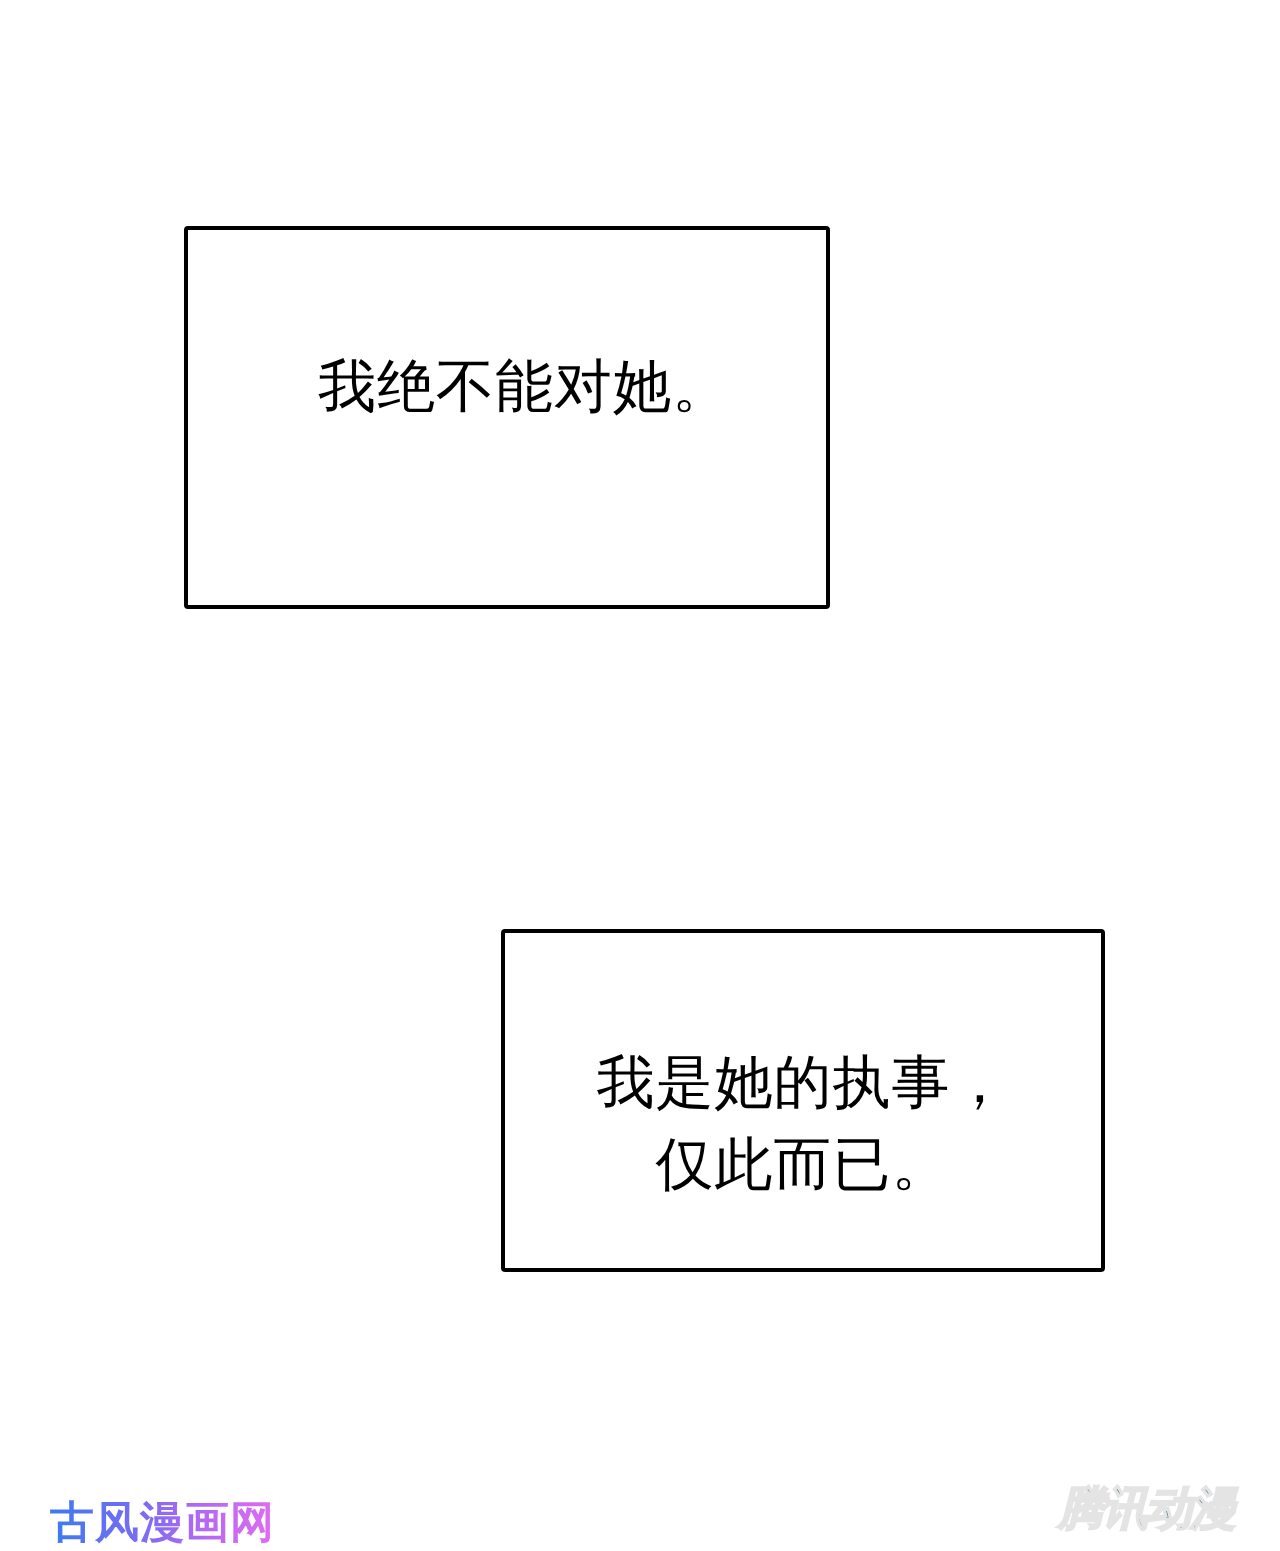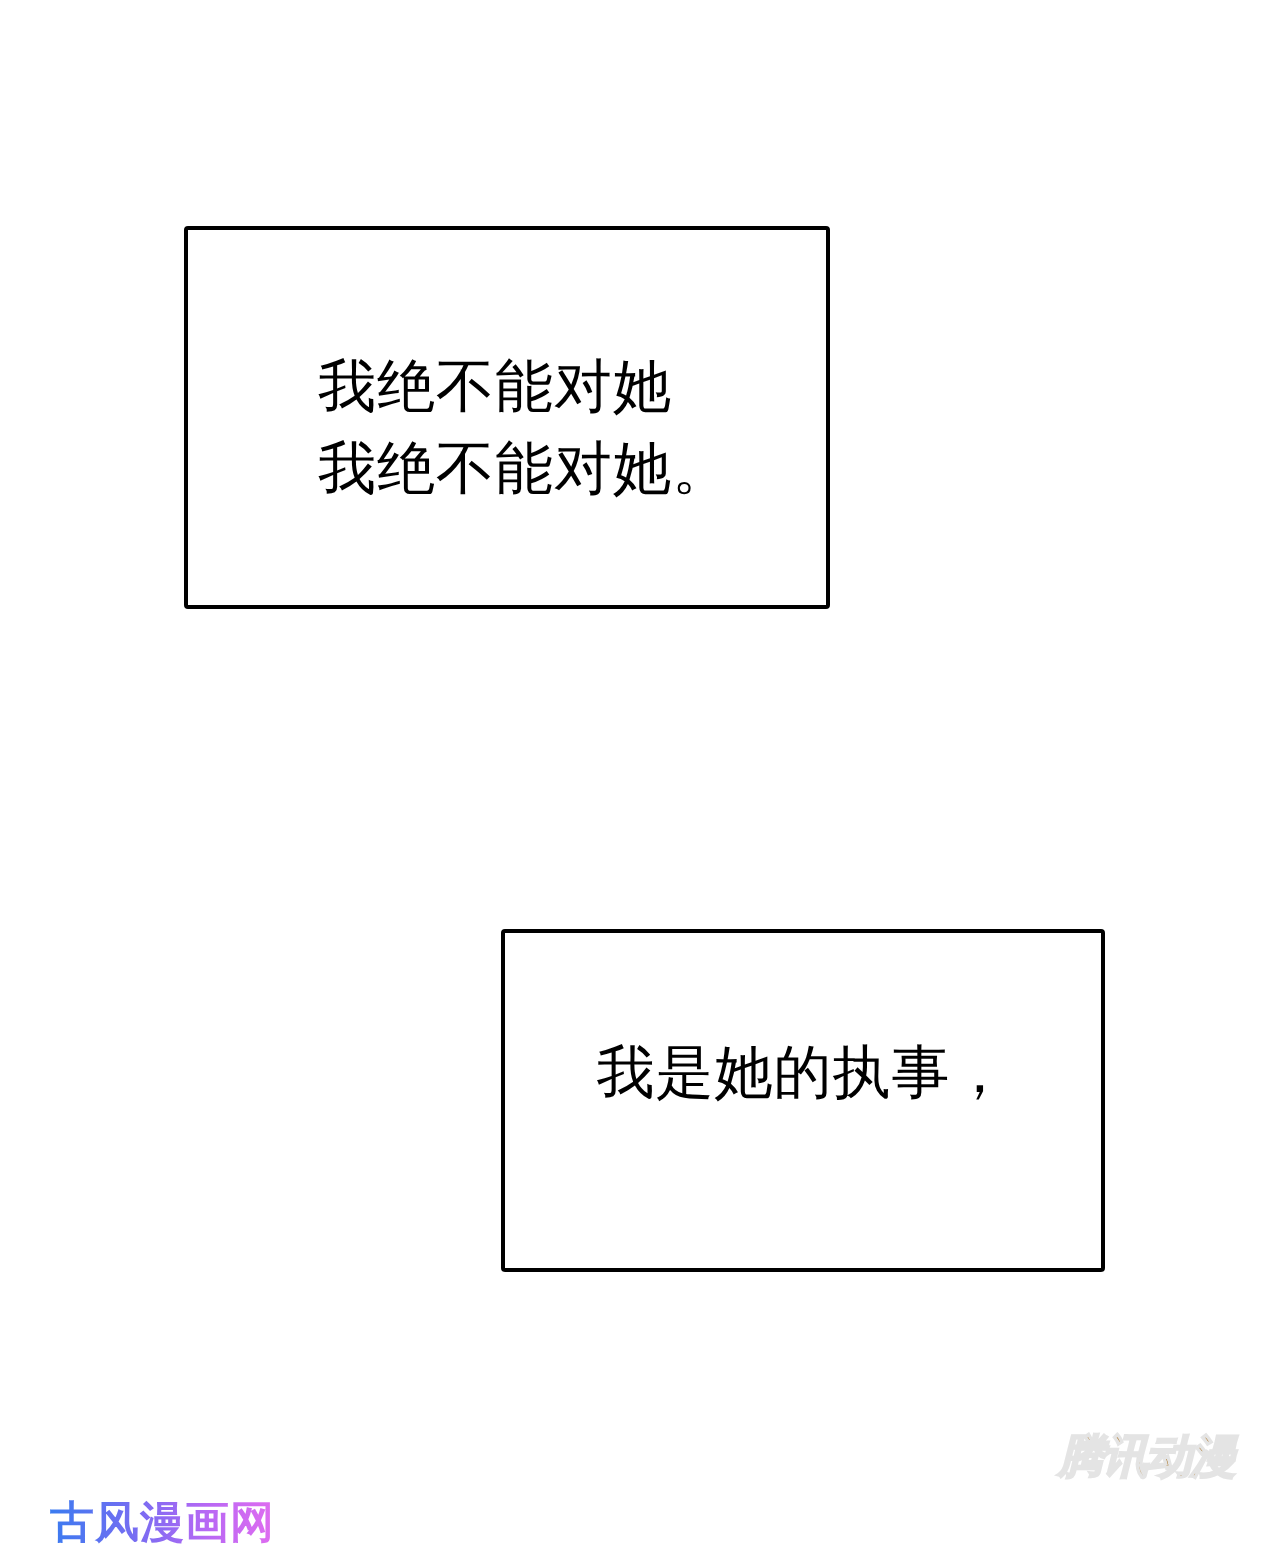--- a/index.html
+++ b/index.html
@@ -42,21 +42,21 @@
       letter-spacing: 1px;
     }
     #box1 .caption-text {
       left: 130px;
       top: 115px;
       text-align: left;
     }
     #box2 .caption-text {
       left: 0;
       right: 0;
-      top: 98px;
+      top: 108px;
       text-align: center;
     }
     .line { display: block; }
     .watermark-left {
       position: absolute;
       left: 2px;
       top: 1494px;
       font-size: 44px;
       font-weight: bold;
       line-height: 56px;
@@ -64,41 +64,41 @@
       background: linear-gradient(90deg, #3a7bf0 0%, #7a6cf2 40%, #b868f4 70%, #e06cf0 100%);
       -webkit-background-clip: text;
       background-clip: text;
       color: transparent;
       white-space: nowrap;
       margin-left: 48px;
     }
     .watermark-right {
       position: absolute;
       left: 1058px;
-      top: 1428px;
+      top: 1480px;
       font-size: 46px;
       font-weight: bold;
       font-style: italic;
       line-height: 56px;
-      color: #a16207;
+      color: #0c4a6e;
       -webkit-text-stroke: 2px #e4e4e4;
       white-space: nowrap;
       letter-spacing: -2px;
     }
   </style>
 </head>
 <body>
 
 <div id="box1" class="caption-box">
   <div class="caption-text">
-    <span class="line">我绝不能对她</span>
     <span class="line">我绝不能对她。</span>
   </div>
 </div>
 
 <div id="box2" class="caption-box">
   <div class="caption-text">
     <span class="line">我是她的执事，</span>
+    <span class="line">仅此而已。</span>
   </div>
 </div>
 
 <div class="watermark-left">古风漫画网</div>
 <div class="watermark-right">腾讯动漫</div>
 
 </body></html>

